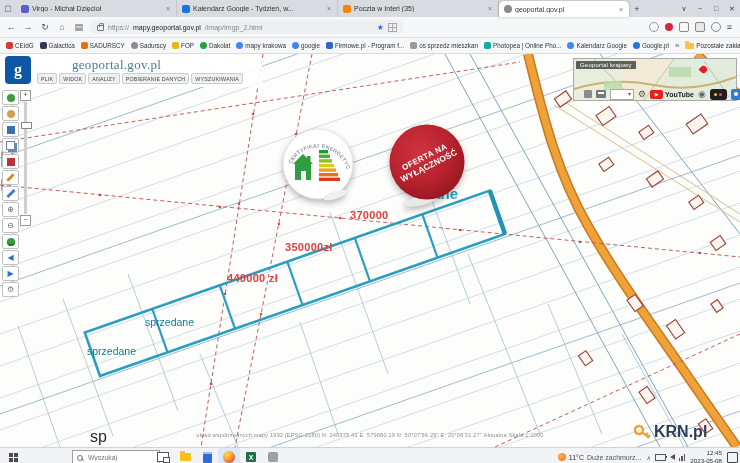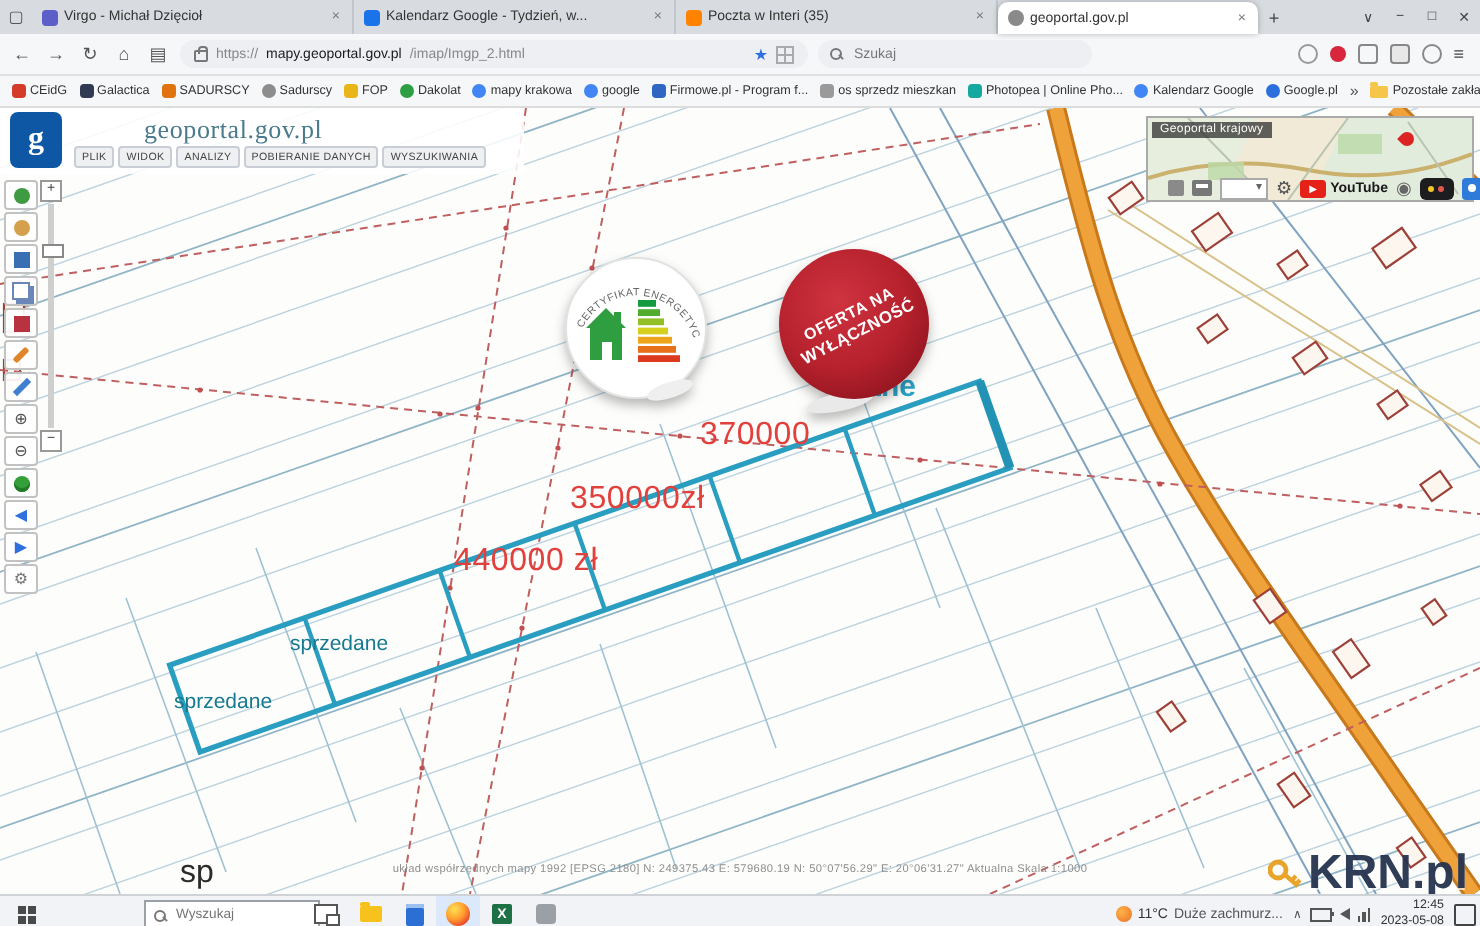--- a/index.html
+++ b/index.html
@@ -42,21 +42,21 @@
   .fv{width:7px;height:7px;border-radius:2px;flex:none}
   .chev{color:#555;font-size:8px}
   .mini-folder{width:9px;height:6px;background:#f6c64a;border-radius:1px;position:relative}
   .mini-folder:before{content:"";position:absolute;top:-2px;left:0;width:4px;height:2px;background:#f6c64a;border-radius:1px 1px 0 0}
 
   
   .page{position:relative;width:740px;height:393px;background:#fdfdfc;overflow:hidden}
   .map-svg{position:absolute;left:0;top:0}
 
   .maplabel{position:absolute;white-space:nowrap}
-  .price{color:#e2403d;font-size:16px;font-weight:400;letter-spacing:.3px}
+  .price{color:#e2403d;font-size:11px;font-weight:700;letter-spacing:.3px}
   .sold{color:#17798f;font-size:10.5px}
   .sold-big{color:#2aa3c5;font-size:15px;font-weight:600}
   .sp-text{color:#2b2b2b;font-size:16px}
 
   
   .gp-header{position:absolute;left:0;top:0;width:262px;height:33px;background:rgba(255,255,255,.88)}
   .gp-logo{position:absolute;left:5px;top:2px;width:26px;height:28px;background:#0d57a5;border-radius:4px;color:#fff;font-family:"Liberation Serif",serif;font-weight:bold;font-size:16px;display:flex;align-items:center;justify-content:center}
   .gp-title{position:absolute;left:72px;top:3px;font-family:"Liberation Serif",serif;font-size:13px;color:#4b7b8c;letter-spacing:.3px}
   .gp-menu{position:absolute;left:37px;top:19px;display:flex;gap:2px}
   .gp-menu div{font-size:5.3px;padding:1.5px 3px;background:#eef0f2;border:1px solid #c9ced6;color:#444;border-radius:2px;letter-spacing:.2px}
@@ -98,21 +98,21 @@
   .er-dark{width:17px;height:11px;background:#1d1d1f;border-radius:3px;display:flex;align-items:center;justify-content:center;gap:2px}
   .er-dark i{width:3px;height:3px;border-radius:50%;display:block}
   .er-blue{width:11px;height:11px;background:#2f7bd9;border-radius:2px;display:flex;align-items:center;justify-content:center}
   .er-blue i{width:4px;height:4px;background:#fff;border-radius:50%}
 
   
   .statusline{position:absolute;left:0;right:0;top:378px;text-align:center;font-size:5.6px;color:#8f8f8f;letter-spacing:.2px}
 
   
   .krn{position:absolute;left:634px;top:369px;display:flex;align-items:center;gap:2px;opacity:.95}
-  .krn-text{font-size:24px;font-weight:800;color:#26334f;text-shadow:0 1px 0 rgba(255,255,255,.7)}
+  .krn-text{font-size:16px;font-weight:800;color:#26334f;text-shadow:0 1px 0 rgba(255,255,255,.7)}
 
   
   .sticker{position:absolute;filter:drop-shadow(0 3px 3px rgba(0,0,0,.28))}
 
   
   .taskbar{height:18px;background:#f1f3f6;border-top:1px solid #cfd2d6;display:flex;align-items:center;font-size:7px;color:#333;position:relative}
   .start{width:26px;height:18px;display:flex;align-items:center;justify-content:center}
   .winlogo{width:9px;height:9px;background:
      linear-gradient(#4a4a4a,#4a4a4a) 0 0/4px 4px no-repeat,
      linear-gradient(#4a4a4a,#4a4a4a) 5px 0/4px 4px no-repeat,
@@ -186,24 +186,20 @@
     <span class="nav-ic">⌂</span>
     <span class="nav-ic">▤</span>
     <div class="urlbar">
       <span class="lock"></span>
       <span>https://</span>
         <span class="host">mapy.geoportal.gov.pl</span>
         <span>/imap/Imgp_2.html</span>
       <span class="star">★</span>
       <span class="grid-ic"></span>
     </div>
-    <div class="searchbar">
-      <span class="mag"></span>
-      <input placeholder="Szukaj" style="">
-    </div>
     <div class="ext">
       <span class="dot" style="border:1px solid #999"></span>
       <span class="dot" style="background:#d7263d"></span>
       <span class="sq"></span>
       <span class="sq" style="background:#e8e8e8"></span>
       <span class="sq" style="border-radius:50%"></span>
       <span class="mn">≡</span>
     </div>
   </div>
 

